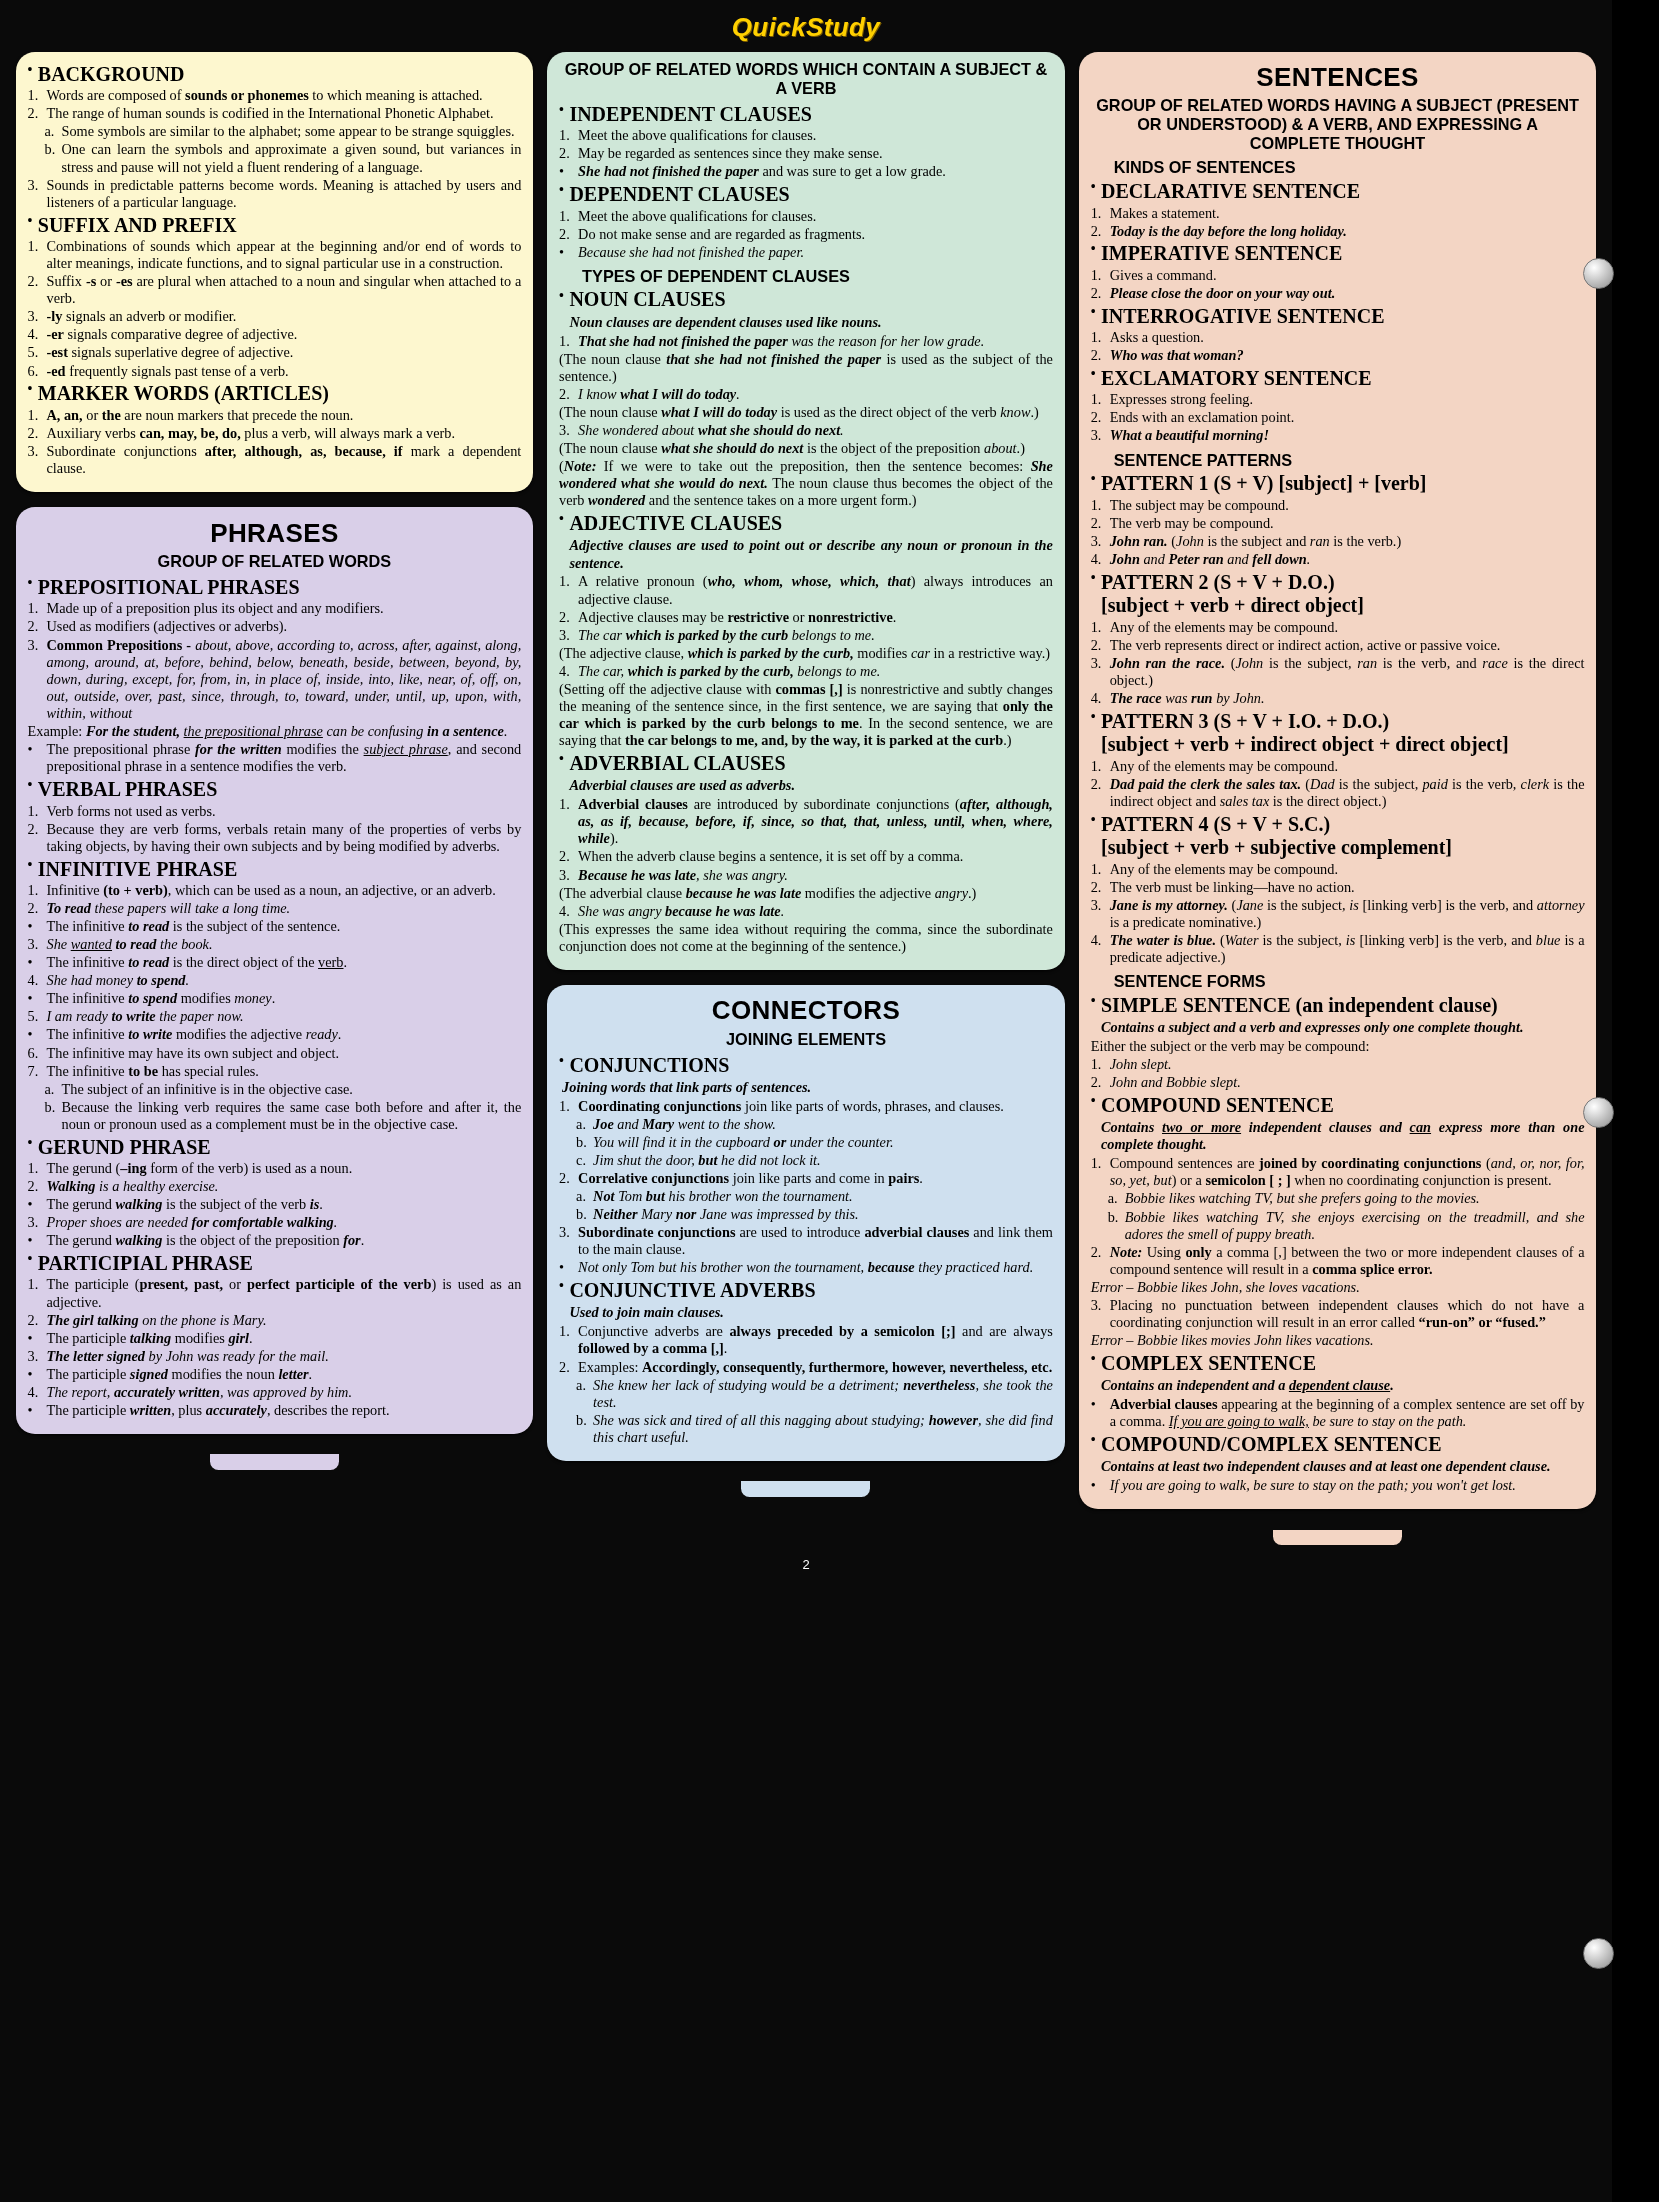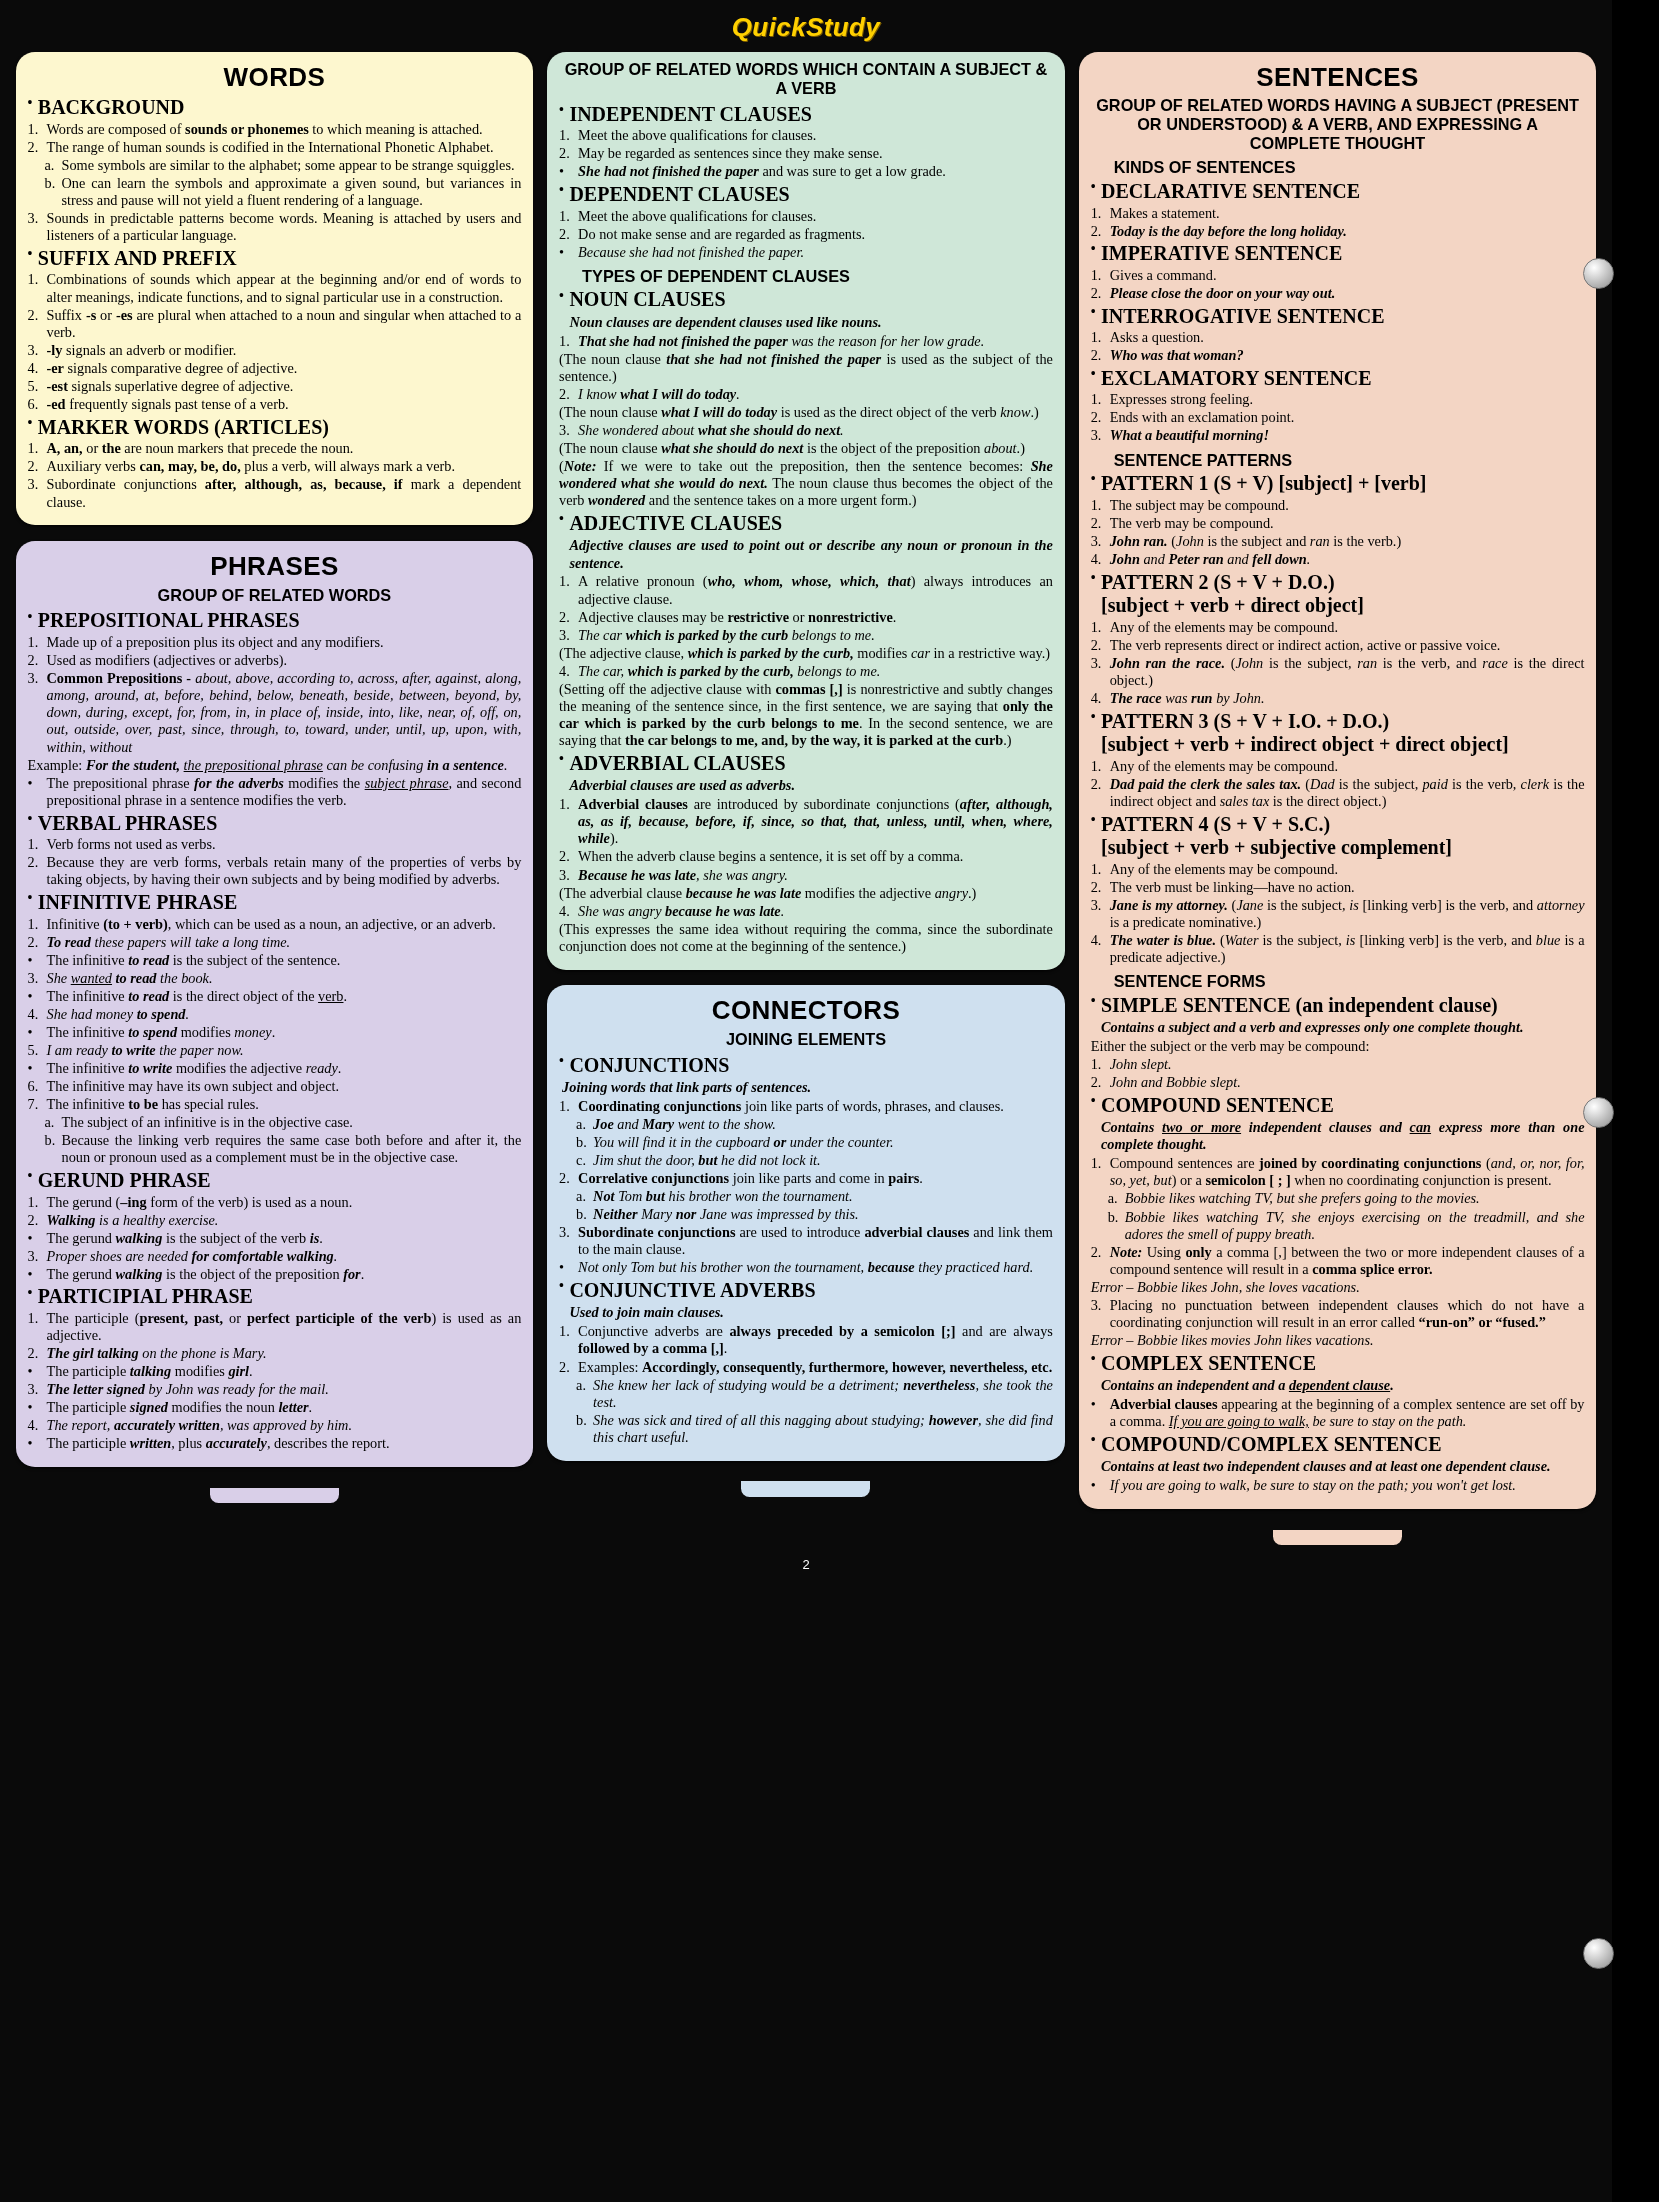--- a/index.html
+++ b/index.html
@@ -137,21 +137,20 @@
   <div class="binder b2"></div>
   <div class="binder b3"></div>
 
   <div class="brand">QuickStudy</div>
 
   <div class="cols">
 
     <div class="col">
 
       <div class="card yellow">
-        <h1 class="card-title">WORDS</h1>
         <div id="words-body">
             <ul class="bul">
               <li>BACKGROUND</li>
             </ul>
             <ol class="num">
               <li class=""><span class="mk">1.</span>Words are composed of <b>sounds or phonemes</b> to which meaning is attached.</li>
               <li class=""><span class="mk">2.</span>The range of human sounds is codified in the International Phonetic Alphabet.</li>
               <li class="sub"><span class="mk">a.</span>Some symbols are similar to the alphabet; some appear to be strange squiggles.</li>
               <li class="sub"><span class="mk">b.</span>One can learn the symbols and approximate a given sound, but variances in stress and pause will not yield a fluent rendering of a language.</li>
               <li class=""><span class="mk">3.</span>Sounds in predictable patterns become words. Meaning is attached by users and listeners of a particular language.</li>
@@ -183,21 +182,21 @@
         <h2 class="card-sub">GROUP OF RELATED WORDS</h2>
         <div id="phrases-body">
             <ul class="bul">
               <li>PREPOSITIONAL PHRASES</li>
             </ul>
             <ol class="num">
               <li class=""><span class="mk">1.</span>Made up of a preposition plus its object and any modifiers.</li>
               <li class=""><span class="mk">2.</span>Used as modifiers (adjectives or adverbs).</li>
               <li class=""><span class="mk">3.</span><b>Common Prepositions -</b> <i>about, above, according to, across, after, against, along, among, around, at, before, behind, below, beneath, beside, between, beyond, by, down, during, except, for, from, in, in place of, inside, into, like, near, of, off, on, out, outside, over, past, since, through, to, toward, under, until, up, upon, with, within, without</i></li>
               <li class="plainline" style="list-style: none; padding-left: 0px;">Example: <span class="italbold">For the student,</span> <i><span class="u">the prepositional phrase</span> can be confusing <span class="bold">in a sentence</span>.</i></li>
-              <li class="dash"><span class="mk">•</span>The prepositional phrase <span class="italbold">for the adverbs</span> modifies the <i><span class="u">subject phrase</span></i>, and second prepositional phrase in a sentence modifies the verb.</li>
+              <li class="dash"><span class="mk">•</span>The prepositional phrase <span class="italbold">for the written</span> modifies the <i><span class="u">subject phrase</span></i>, and second prepositional phrase in a sentence modifies the verb.</li>
             </ol>
             <ul class="bul">
               <li>VERBAL PHRASES</li>
             </ul>
             <ol class="num">
               <li class=""><span class="mk">1.</span>Verb forms not used as verbs.</li>
               <li class=""><span class="mk">2.</span>Because they are verb forms, verbals retain many of the properties of verbs by taking objects, by having their own subjects and by being modified by adverbs.</li>
             </ol>
             <ul class="bul">
               <li>INFINITIVE PHRASE</li>

